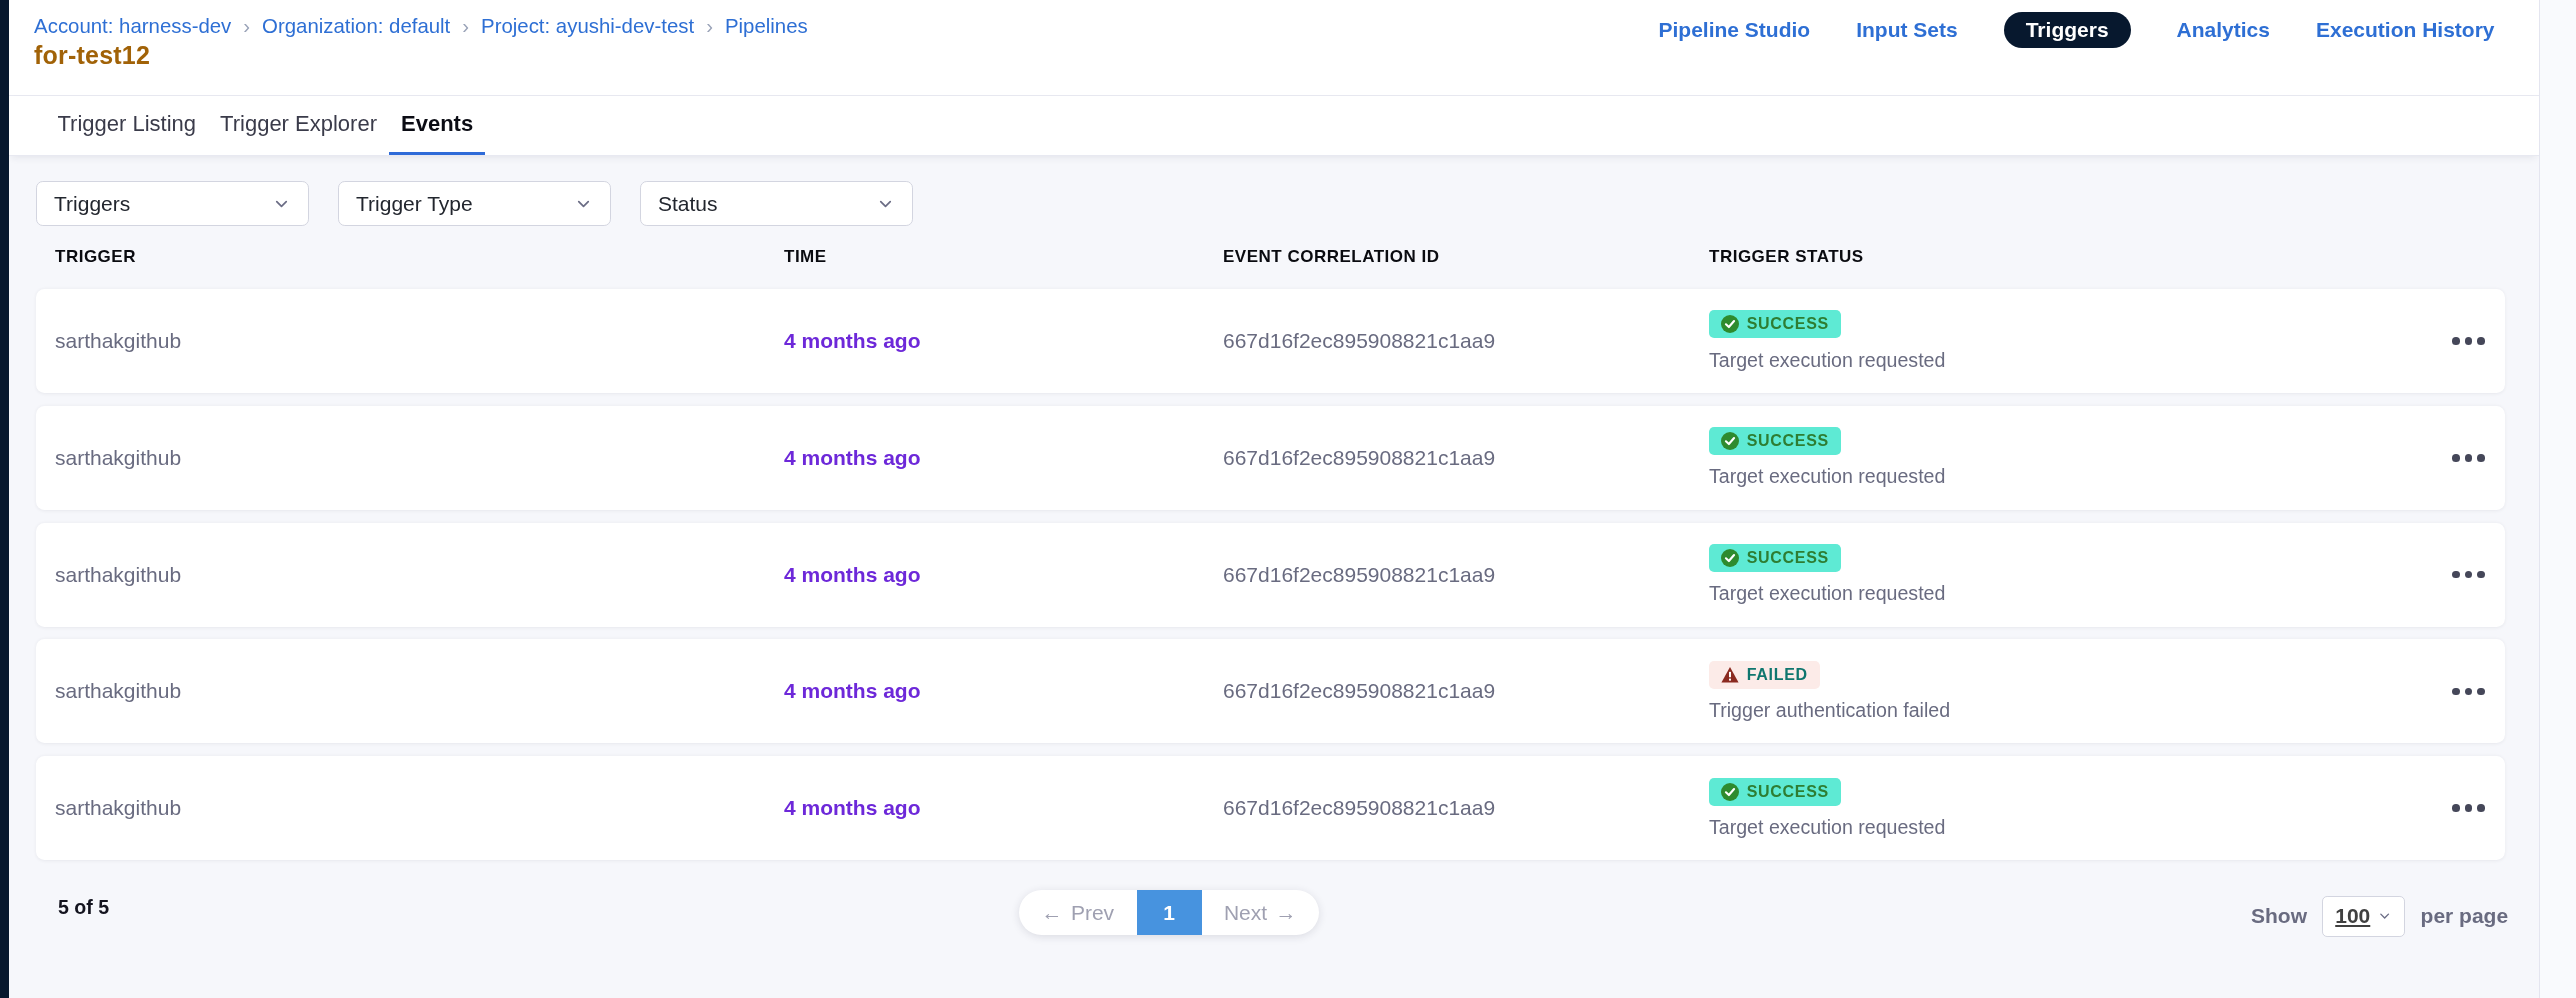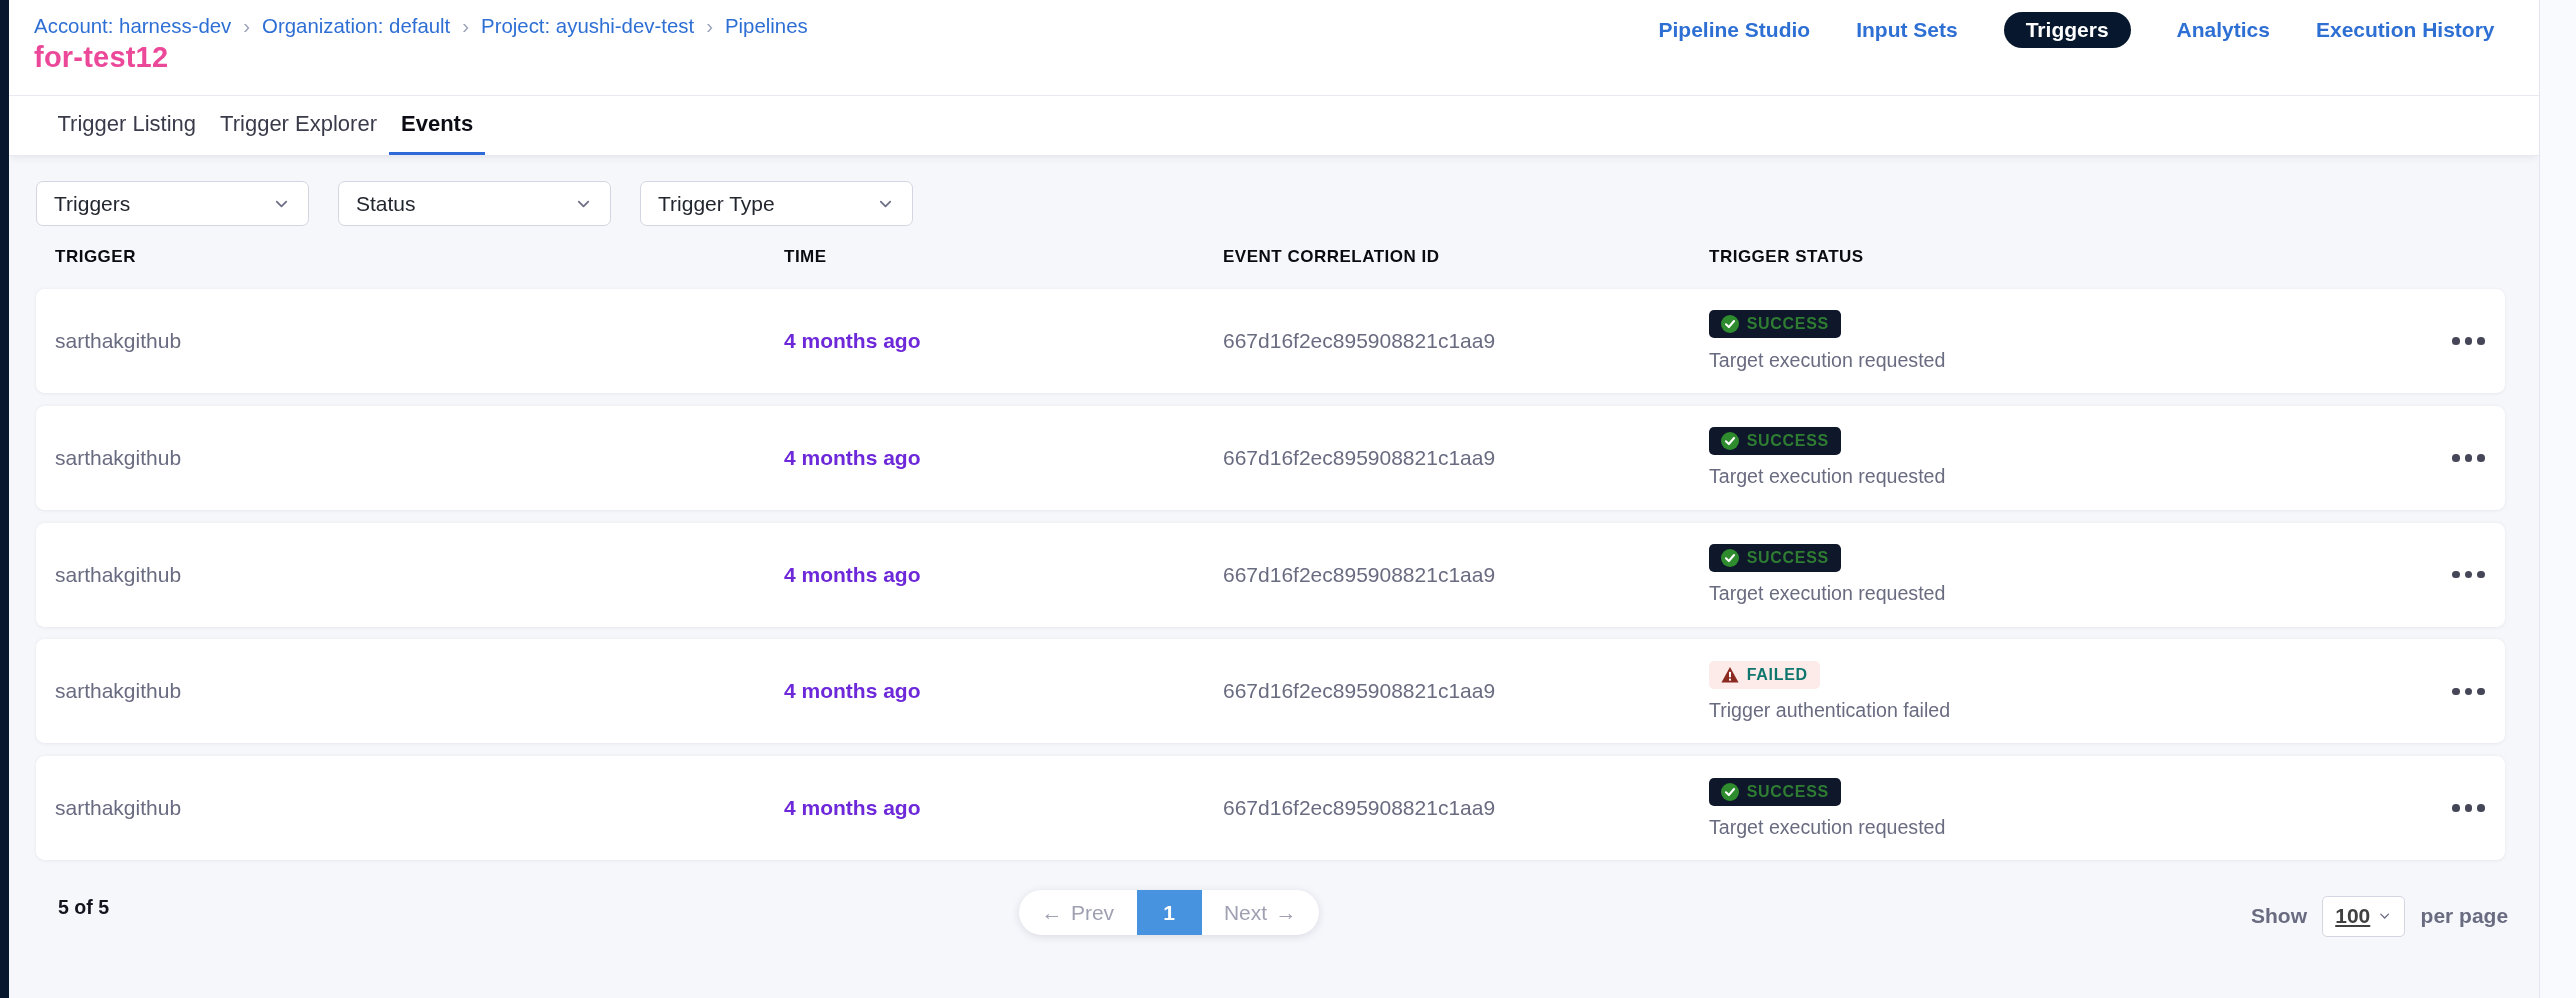--- a/index.html
+++ b/index.html
@@ -12,21 +12,21 @@
     overflow:hidden;
   }
   
   .left-rail { position:absolute; left:0; top:0; width:8.5px; height:998px; background:#07182e; z-index:60; }
   .right-gutter { position:absolute; right:0; top:0; width:37px; height:998px; background:#f9fafd; border-left:0.9px solid #e4e5ef; z-index:50; }
   
   .header { position:absolute; left:8.5px; top:0; width:2530px; height:96px; background:#ffffff; border-bottom:0.9px solid #e8e9f1; }
   .breadcrumb { position:absolute; left:25.6px; top:14.5px; display:flex; align-items:center; gap:12px; font-size:20.4px; }
   .breadcrumb a { color:#2e6fd4; text-decoration:none; cursor:pointer; }
   .crumb-sep { color:#9aa3b8; font-size:20.4px; }
-  .page-title { position:absolute; left:25.6px; top:41px; font-size:29px; font-weight:700; color:#ec4899; letter-spacing:0.2px; }
+  .page-title { position:absolute; left:25.6px; top:41px; font-size:25px; font-weight:700; color:#a16207; letter-spacing:0.2px; }
   .top-nav { position:absolute; right:44px; top:0; height:96px; display:flex; align-items:flex-start; padding-top:12px; gap:46px; }
   .top-nav .nav-item { color:#2e6fd4; font-size:21px; font-weight:600; line-height:36px; cursor:pointer; white-space:nowrap; }
   .top-nav .nav-item.active { background:#07182e; color:#ffffff; border-radius:19px; padding:0 22px; }
   
   .tabbar { position:absolute; left:8.5px; top:96px; width:2530px; height:60px; background:#ffffff; border-bottom:0.9px solid #e8e9f1; box-shadow:0 3.4px 6.8px -1.7px rgba(40,41,61,.08); display:flex; align-items:stretch; padding-left:37px; z-index:5; }
   .tab { font-size:22px; color:#3a3b4a; display:flex; align-items:center; padding:0 12px; cursor:pointer; border-bottom:3.4px solid transparent; }
   .tab.active { color:#0b0c14; font-weight:700; border-bottom-color:#2f6bd8; }
   
   .filters { position:absolute; left:36px; top:181px; display:flex; gap:29px; }
   .filter-select { width:273px; height:45px; background:#ffffff; border:0.9px solid #d3d5e0; border-radius:6.8px; display:flex; align-items:center; justify-content:space-between; padding:0 17px; cursor:pointer; }
@@ -36,21 +36,21 @@
   .grid-cols { display:grid; grid-template-columns:729px 439px 486px 1fr 73px; align-items:center; }
   .thead { position:absolute; left:36px; top:244px; width:2469px; height:25.6px; padding-left:19px; }
   .th { font-size:17px; font-weight:700; color:#0a0b10; letter-spacing:0.5px; text-transform:uppercase; }
   .rows { position:absolute; left:36px; top:289px; width:2469px; }
   .row-card { height:104px; background:#ffffff; border-radius:8.5px; box-shadow:0 0.9px 3.4px rgba(40,41,61,.07); margin-bottom:12.8px; padding-left:19px; cursor:pointer; }
   .cell-trigger { font-size:21px; color:#696b80; }
   .cell-time { font-size:21px; font-weight:700; color:#6d28d9; }
   .cell-corr { font-size:21px; color:#696b80; }
   .cell-status { display:flex; flex-direction:column; align-items:flex-start; gap:10.2px; }
   .badge { display:inline-flex; align-items:center; gap:7.7px; height:28px; padding:0 12px; border-radius:5.1px; font-size:16px; font-weight:700; letter-spacing:0.7px; }
-  .badge.success { background:#0f172a; color:#2e7d32; }
+  .badge.success { background:#5eead4; color:#2e7d32; }
   .badge.failed  { background:#fcebe8; color:#0f766e; }
   .badge .icon { width:18px; height:18px; display:none; }
   .badge.success .icon-success { display:block; }
   .badge.failed  .icon-failed  { display:block; }
   .status-msg { font-size:19.6px; color:#696b80; }
   .cell-menu { display:flex; justify-content:center; align-items:center; gap:5.1px; height:100%; cursor:pointer; }
   .dot { width:7.7px; height:7.7px; border-radius:50%; background:#454759; }
   
   .footer-summary { position:absolute; left:58px; top:896px; font-size:19.6px; font-weight:700; color:#14141f; }
   .pager { position:absolute; left:1019px; top:890px; width:300px; height:45px; background:#ffffff; border-radius:23px; box-shadow:0 1.7px 8.5px rgba(40,41,61,.13); display:flex; overflow:hidden; }
@@ -95,27 +95,27 @@
 </div>
 
 <div class="filters">
   <div class="filter-select">
     <span class="lbl">Triggers</span>
     <svg class="chev" viewBox="0 0 20 20">
         <path d="M5 8 L10 13 L15 8" fill="none" stroke="#6b6d85" stroke-width="1.8" stroke-linecap="round" stroke-linejoin="round"></path>
       </svg>
   </div>
   <div class="filter-select">
+    <span class="lbl">Trigger Type</span>
+    <svg class="chev" viewBox="0 0 20 20">
+        <path d="M5 8 L10 13 L15 8" fill="none" stroke="#6b6d85" stroke-width="1.8" stroke-linecap="round" stroke-linejoin="round"></path>
+      </svg>
+  </div>
+  <div class="filter-select">
     <span class="lbl">Status</span>
-    <svg class="chev" viewBox="0 0 20 20">
-        <path d="M5 8 L10 13 L15 8" fill="none" stroke="#6b6d85" stroke-width="1.8" stroke-linecap="round" stroke-linejoin="round"></path>
-      </svg>
-  </div>
-  <div class="filter-select">
-    <span class="lbl">Trigger Type</span>
     <svg class="chev" viewBox="0 0 20 20">
         <path d="M5 8 L10 13 L15 8" fill="none" stroke="#6b6d85" stroke-width="1.8" stroke-linecap="round" stroke-linejoin="round"></path>
       </svg>
   </div>
 </div>
 
 <div class="thead grid-cols">
   <div class="th">TRIGGER</div>
   <div class="th">TIME</div>
   <div class="th">EVENT CORRELATION ID</div>

